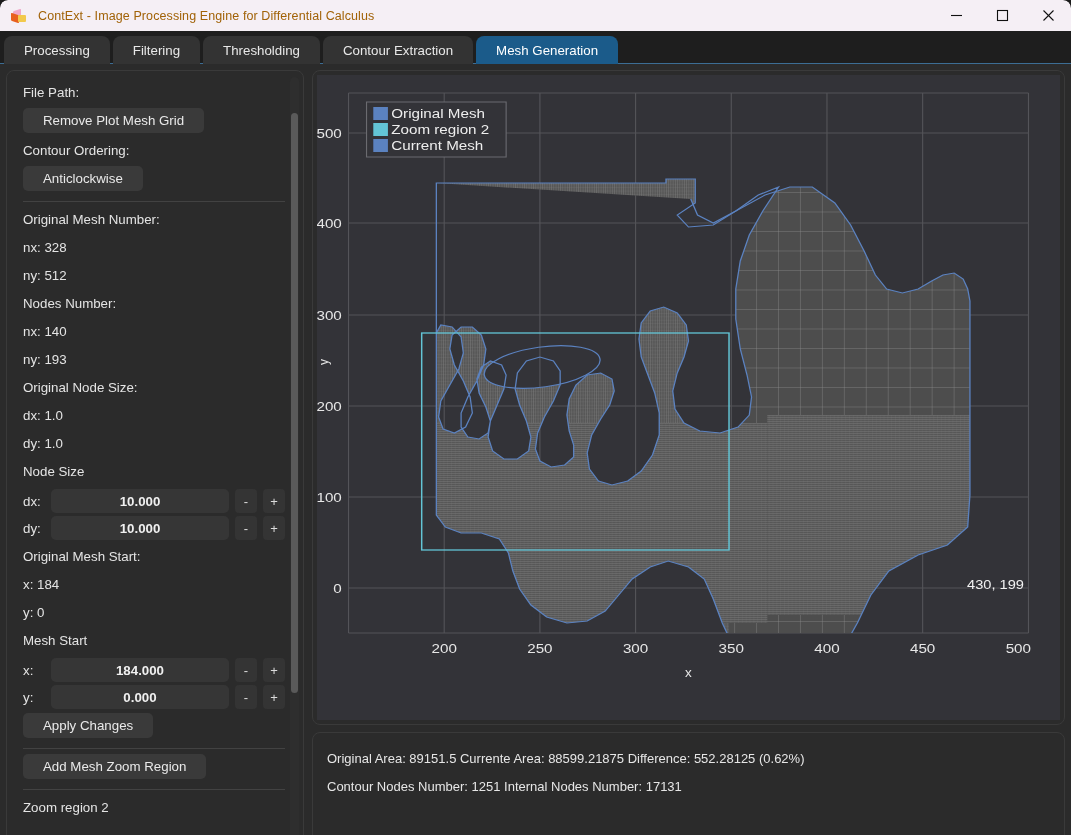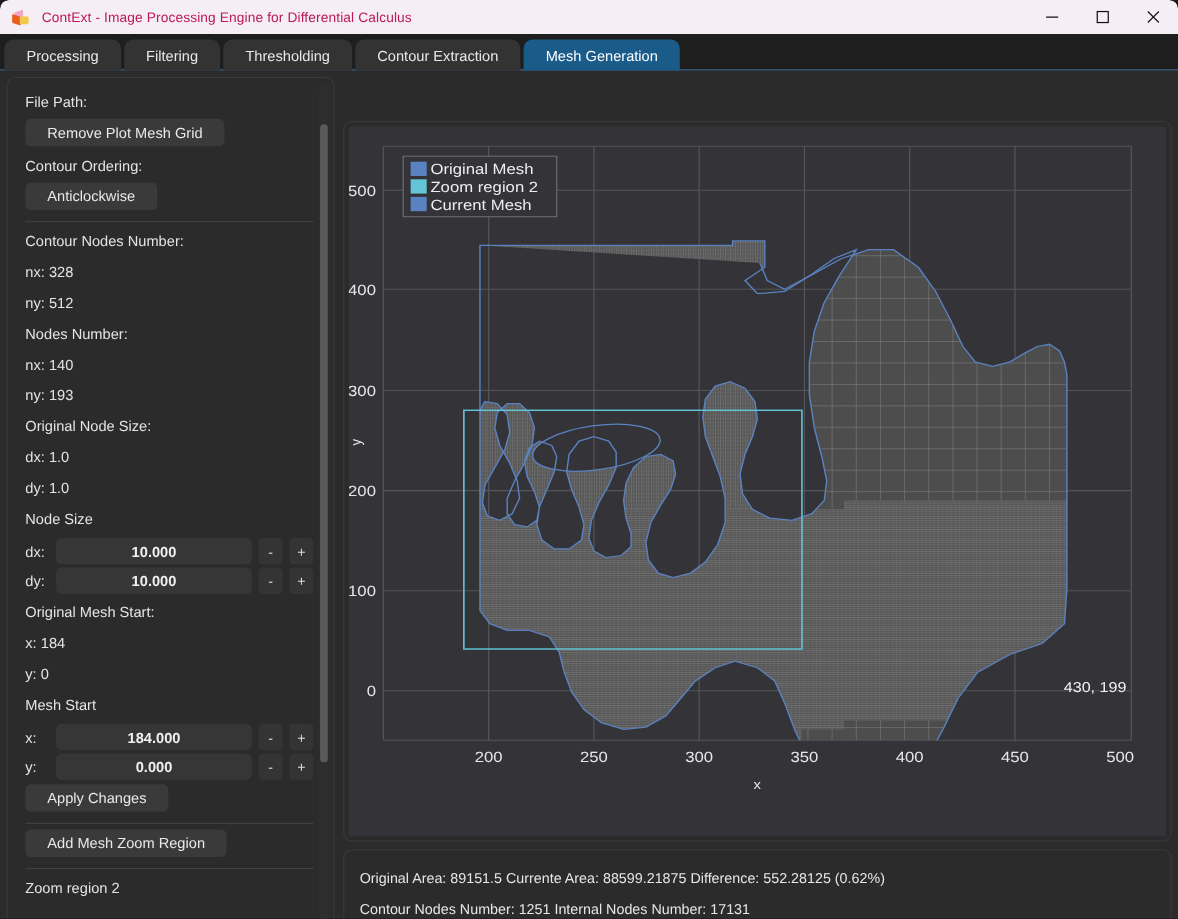--- a/index.html
+++ b/index.html
@@ -32,21 +32,21 @@
     margin-left: 11px; margin-right: 9px;
     position: relative;
   }
   #app-icon .s1 { position:absolute; left:2px; top:2px; width:8px; height:8px;
     background:#f0a8c8; transform: skewY(-18deg); border-radius:1px; }
   #app-icon .s2 { position:absolute; left:0px; top:6px; width:8px; height:8px;
     background:#e8601f; transform: skewY(18deg); border-radius:1px; }
   #app-icon .s3 { position:absolute; left:7px; top:7px; width:8px; height:7px;
     background:#f2c94c; border-radius:1px; }
   #title-text {
-    font-size: 12.5px; color: #be185d; letter-spacing: 0.1px;
+    font-size: 12.5px; color: #a16207; letter-spacing: 0.1px;
   }
   #winbtns { position: absolute; right: 0; top: 0; height: 31px; display: flex; }
   .winbtn {
     width: 46px; height: 31px; display: flex; align-items: center;
     justify-content: center; color: #101010; font-size: 13px;
   }
   .winbtn:last-child { border-radius: 0 8px 0 0; }
   .winbtn svg { display:block; }
 
   
@@ -153,21 +153,20 @@
     display: flex; flex-direction: column;
     gap: 7px;
     min-width: 0;
   }
   #plotcard {
     background: #2b2b2b;
     border: 1px solid #3a3a3a;
     border-radius: 8px;
     height: 655px;
     padding: 4px;
-    margin-top: 40px;
   }
   #plotbox {
     width: 100%; height: 100%;
     background: #333338;
     border-radius: 4px;
     position: relative;
   }
   #plot-title {
     position: absolute; top: 12px; left: 0; right: 0;
     text-align: center; color: #e9e9e9; font-size: 13px;
@@ -243,21 +242,21 @@
   <div id="body">
 
     <div id="leftpanel">
       <div id="leftinner">
         <div class="lbl">File Path:</div>
         <button class="panelbtn">Remove Plot Mesh Grid</button>
         <div class="lbl">Contour Ordering:</div>
         <button class="panelbtn">Anticlockwise</button>
         <div class="divider"></div>
 
-        <div class="lbl">Contour Nodes Number:</div>
+        <div class="lbl">Original Mesh Number:</div>
         <div class="lbl">nx: 328</div>
         <div class="lbl">ny: 512</div>
         <div class="lbl">Nodes Number:</div>
         <div class="lbl">nx: 140</div>
         <div class="lbl">ny: 193</div>
 
         <div class="lbl">Original Node Size:</div>
         <div class="lbl">dx: 1.0</div>
         <div class="lbl">dy: 1.0</div>
 

